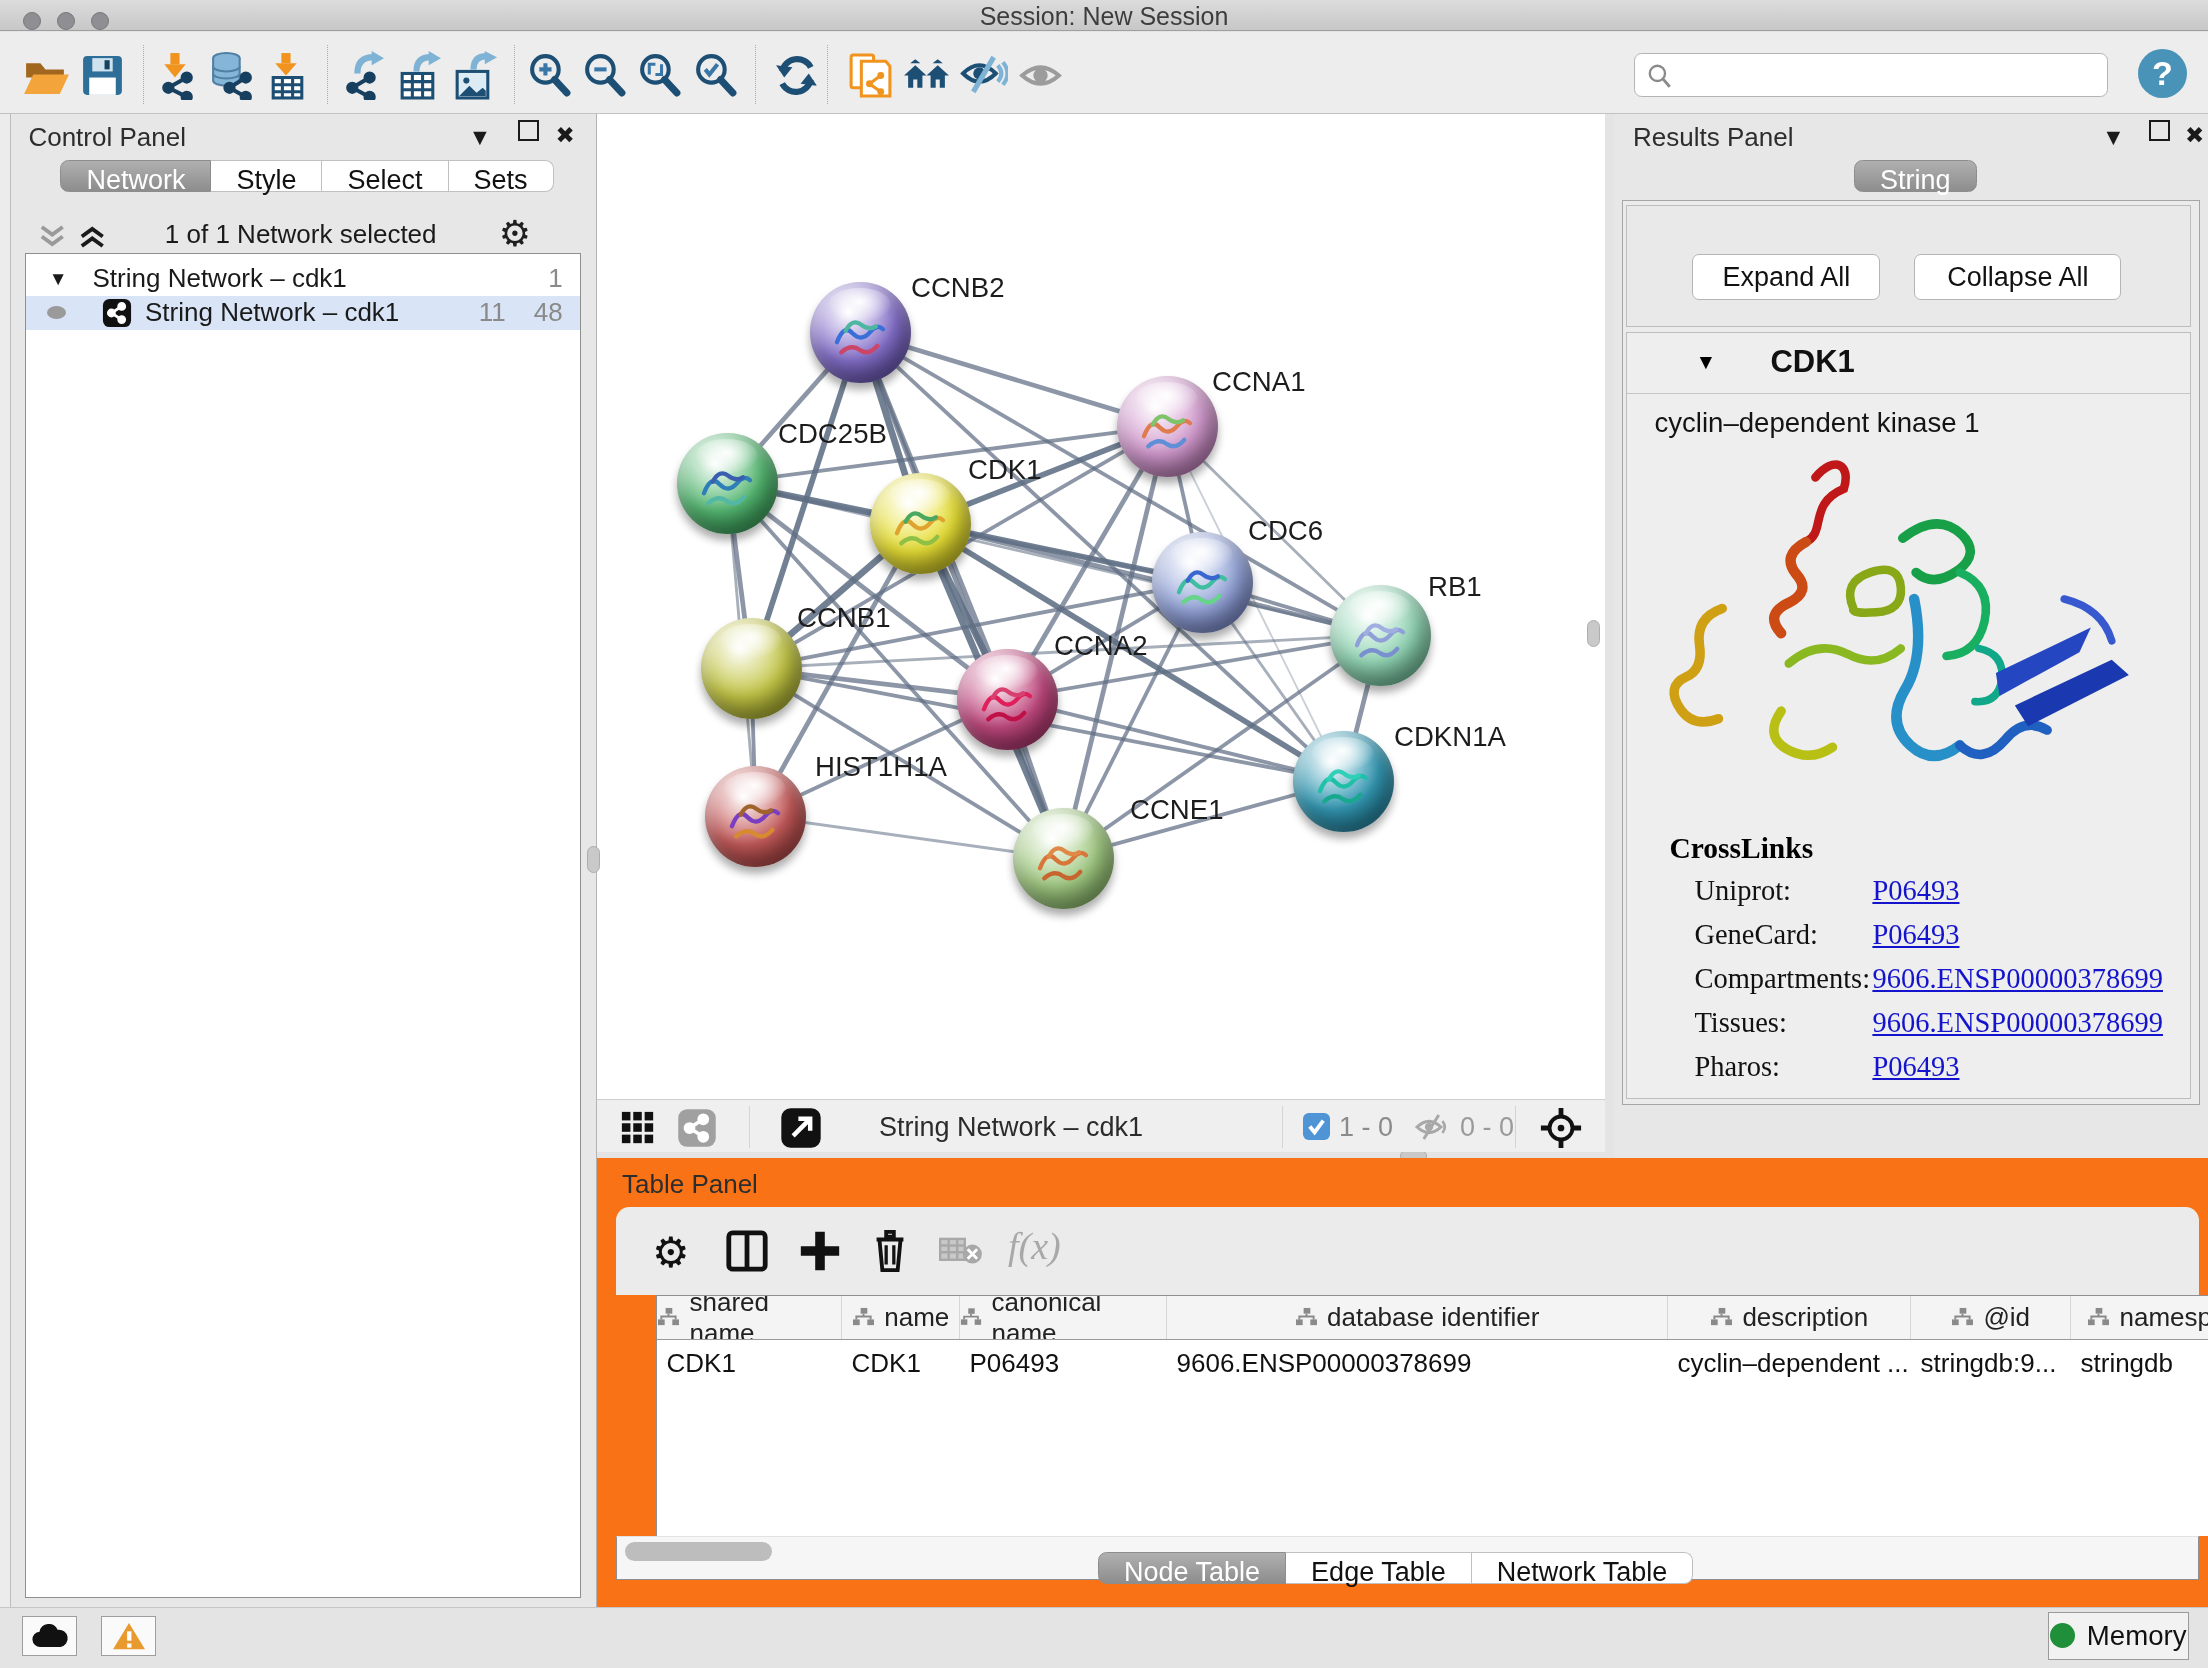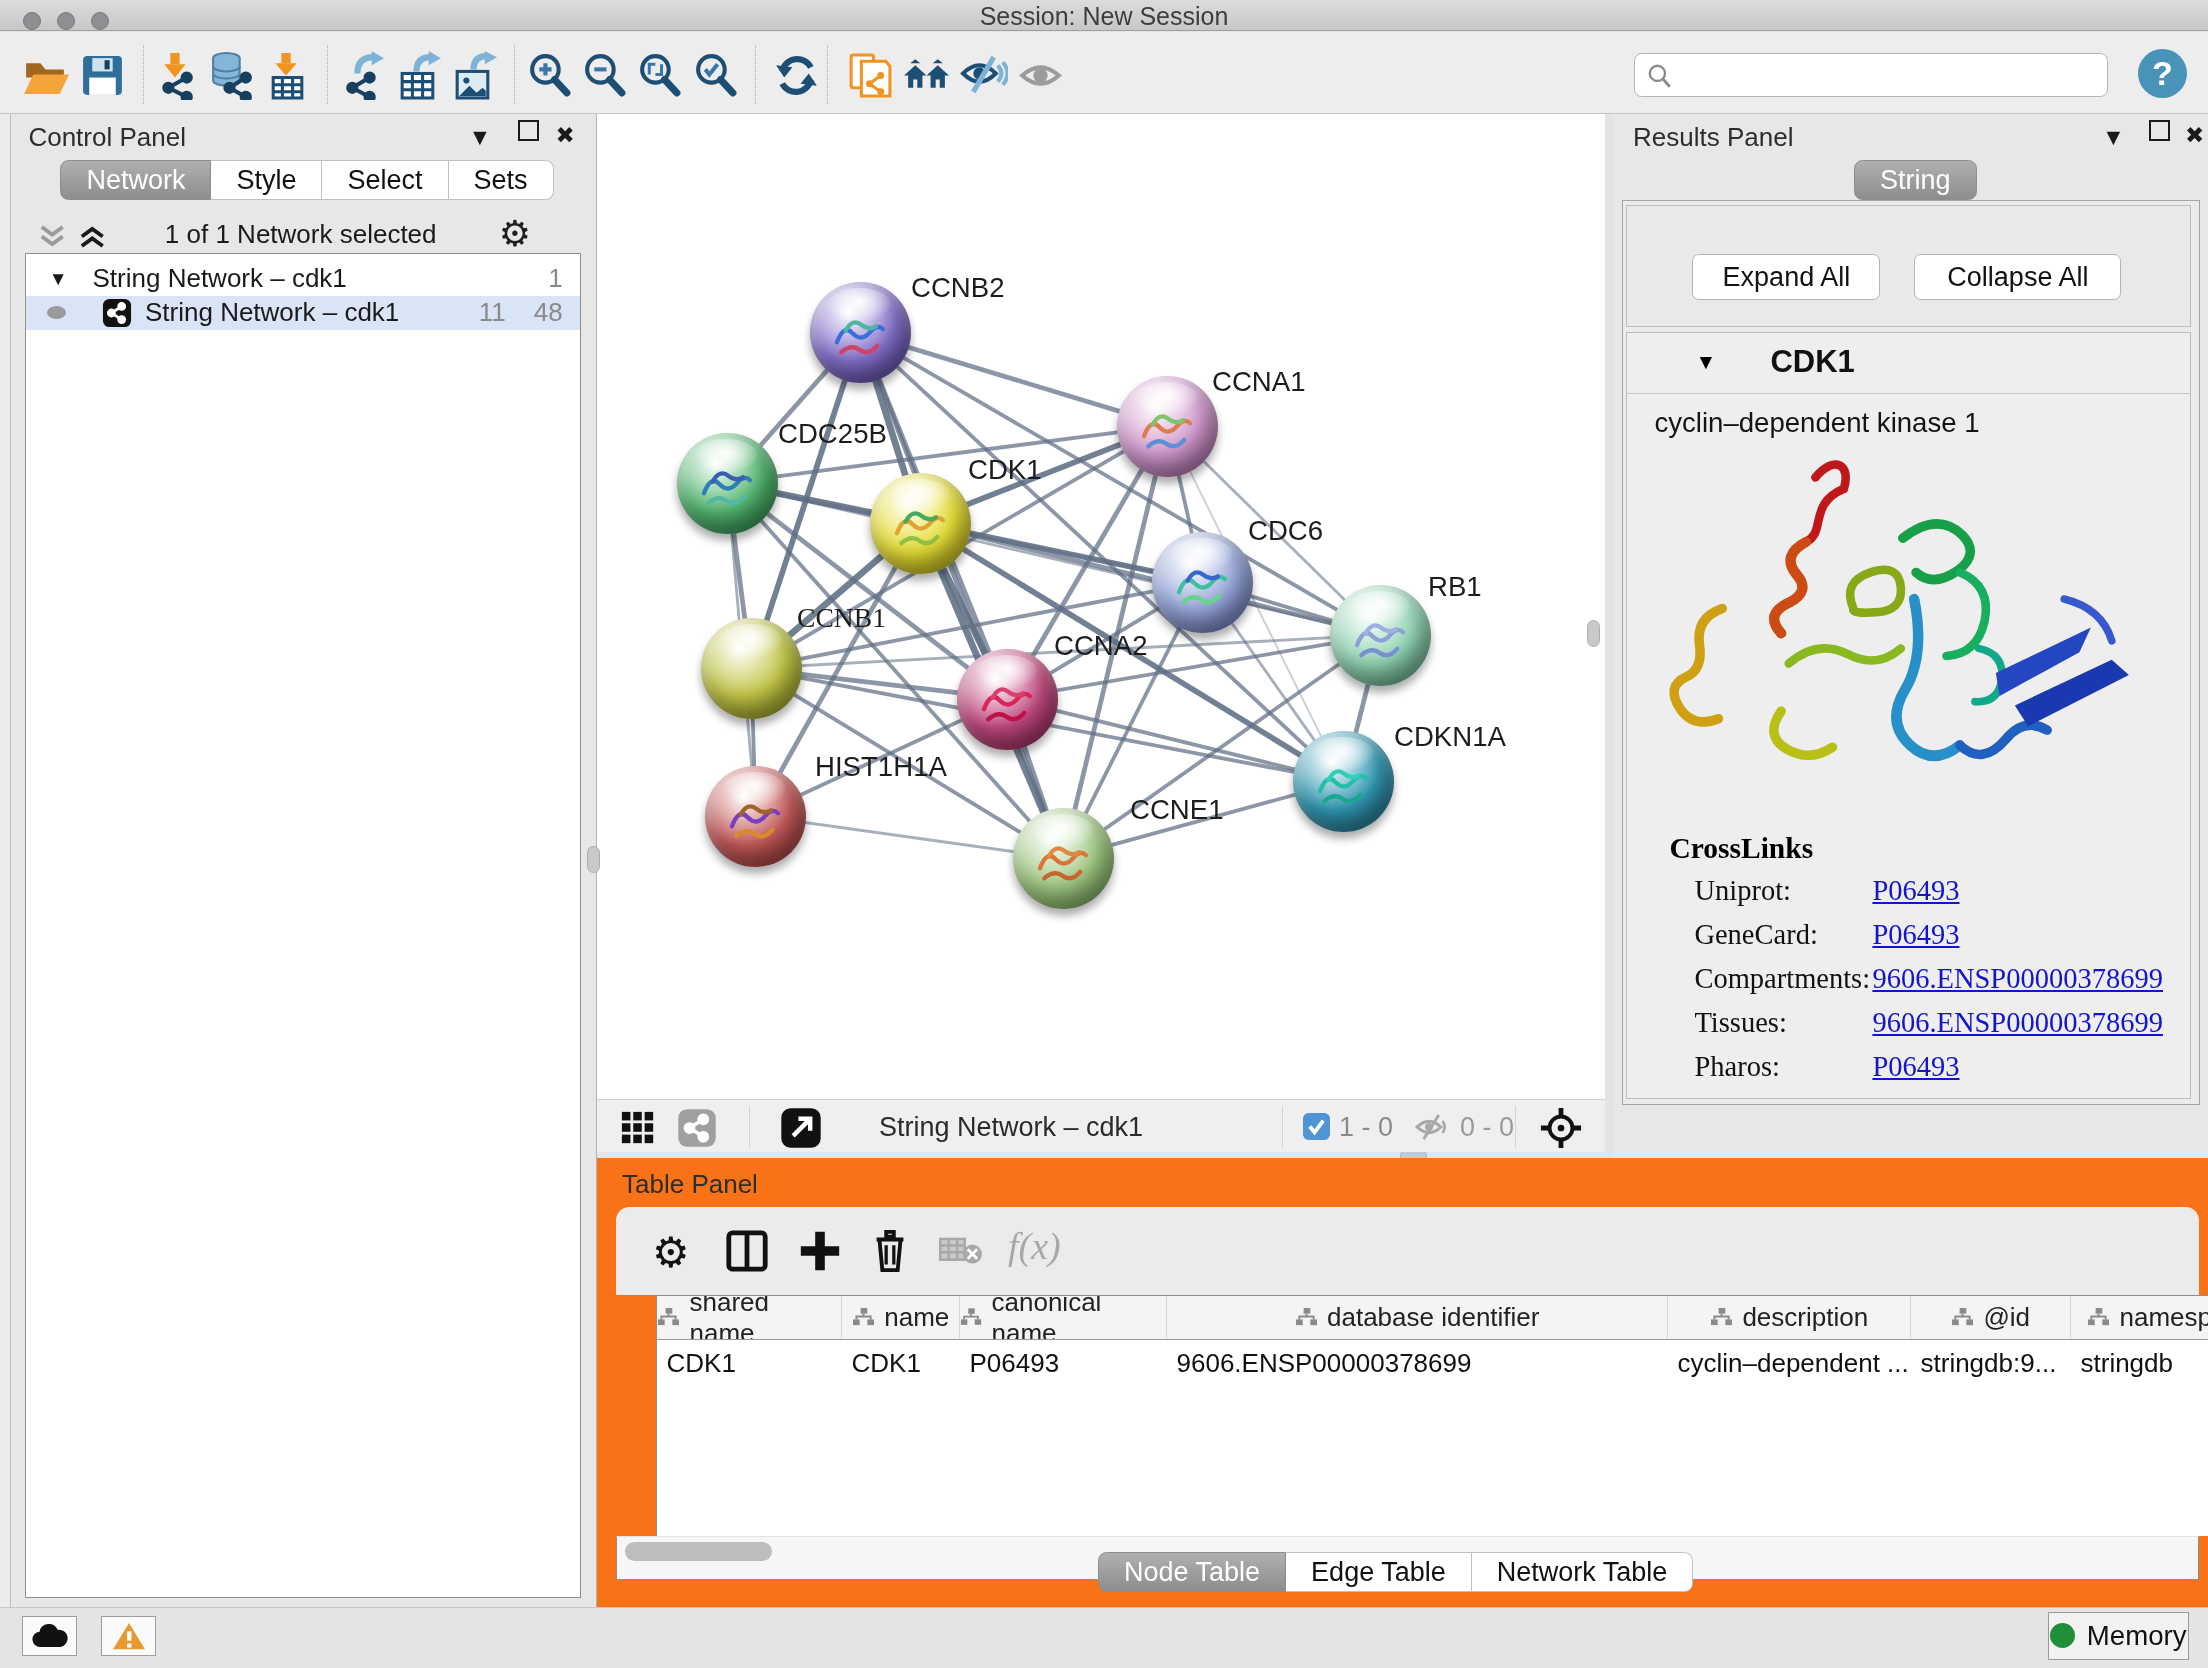--- a/index.html
+++ b/index.html
@@ -24,21 +24,21 @@
     background:#fff; border:1.9px solid #b4b4b4; border-radius:7.6px; }
   #search-box svg { position:absolute; left:11.4px; top:7.6px; }
   #help-btn { position:absolute; left:2138px; top:17px; width:49px; height:49px;
     border-radius:50%; background:#4a93b8; color:#fff; font-size:34px; font-weight:bold;
     text-align:center; line-height:49px; }
 
   
   .panel-title { font-size:26px; color:#2d2d2d; }
   .panel-ctrl { position:absolute; top:0; font-size:23px; color:#1a1a1a; }
   .tabseg { position:absolute; display:flex; }
-  .tab { height:40px; line-height:38px; padding:0 25px; font-size:27px; color:#111;
+  .tab { height:32px; line-height:38px; padding:0 25px; font-size:27px; color:#111;
     background:#fff; border:1px solid #c0c0c0; border-left:none; text-align:center; }
   .tab:first-child { border-left:1px solid #c0c0c0; border-radius:8.6px 0 0 8.6px; }
   .tab:last-child { border-radius:0 8.6px 8.6px 0; }
   .tab.only { border-radius:8.6px; border-left:1px solid #c0c0c0; }
   .tab.sel { background:linear-gradient(#b0b0b0,#8d8d8d); color:#fff; border-color:#8d8d8d; }
 
   
   #left-strip { left:0; top:114px; width:11.4px; height:1493px; background:#ececec; border-right:1.9px solid #bdbdbd; }
   #control-panel { left:11.4px; top:114px; width:586px; height:1493px; background:#e7e7e7;
     border-right:1.9px solid #b3b3b3; }
@@ -429,21 +429,21 @@
         <svg width="72" height="72" viewBox="0 0 100 100" style="position: absolute; left: 14.3px; top: 17px;">
           <path d="M18 60 q10 -26 22 -12 q12 12 24 -2 q10 -12 18 -4" stroke="#8f9fd8" stroke-width="6" fill="none" stroke-linecap="round"></path>
           <path d="M24 74 q14 -12 26 -3 q12 8 24 -6" stroke="#7a8fd0" stroke-width="6" fill="none" stroke-linecap="round"></path>
           <path d="M30 44 q10 -18 22 -8 q10 8 20 2" stroke="#a0aee0" stroke-width="6" fill="none" stroke-linecap="round"></path>
         </svg>
       </div>
       <div class="nlabel" style="left: 831px; top: 457px;">RB1</div>
       <div class="nnode" style="left: 104px; top: 504px; width: 101px; height: 101px; background: radial-gradient(circle at 38% 30%, rgb(255, 255, 255) 0%, rgb(195, 198, 70) 52%, rgb(133, 136, 26) 100%);">
         <div class="nhl"></div>
       </div>
-      <div class="nlabel" style="left: 200px; top: 488px; font-family: Liberation Serif, serif;">CCNB1</div>
+      <div class="nlabel" style="left: 200px; top: 488px;">CCNB1</div>
       <div class="nnode" style="left: 360px; top: 535px; width: 101px; height: 101px; background: radial-gradient(circle at 38% 30%, rgb(255, 255, 255) 0%, rgb(194, 74, 128) 52%, rgb(133, 29, 78) 100%);">
         <div class="nhl"></div>
         <svg width="72" height="72" viewBox="0 0 100 100" style="position: absolute; left: 14.3px; top: 17px;">
           <path d="M18 60 q10 -26 22 -12 q12 12 24 -2 q10 -12 18 -4" stroke="#e0205a" stroke-width="6" fill="none" stroke-linecap="round"></path>
           <path d="M24 74 q14 -12 26 -3 q12 8 24 -6" stroke="#c01048" stroke-width="6" fill="none" stroke-linecap="round"></path>
           <path d="M30 44 q10 -18 22 -8 q10 8 20 2" stroke="#d84070" stroke-width="6" fill="none" stroke-linecap="round"></path>
         </svg>
       </div>
       <div class="nlabel" style="left: 457px; top: 516px;">CCNA2</div>
       <div class="nnode" style="left: 696px; top: 617px; width: 101px; height: 101px; background: radial-gradient(circle at 38% 30%, rgb(255, 255, 255) 0%, rgb(51, 153, 180) 52%, rgb(22, 101, 126) 100%);">

